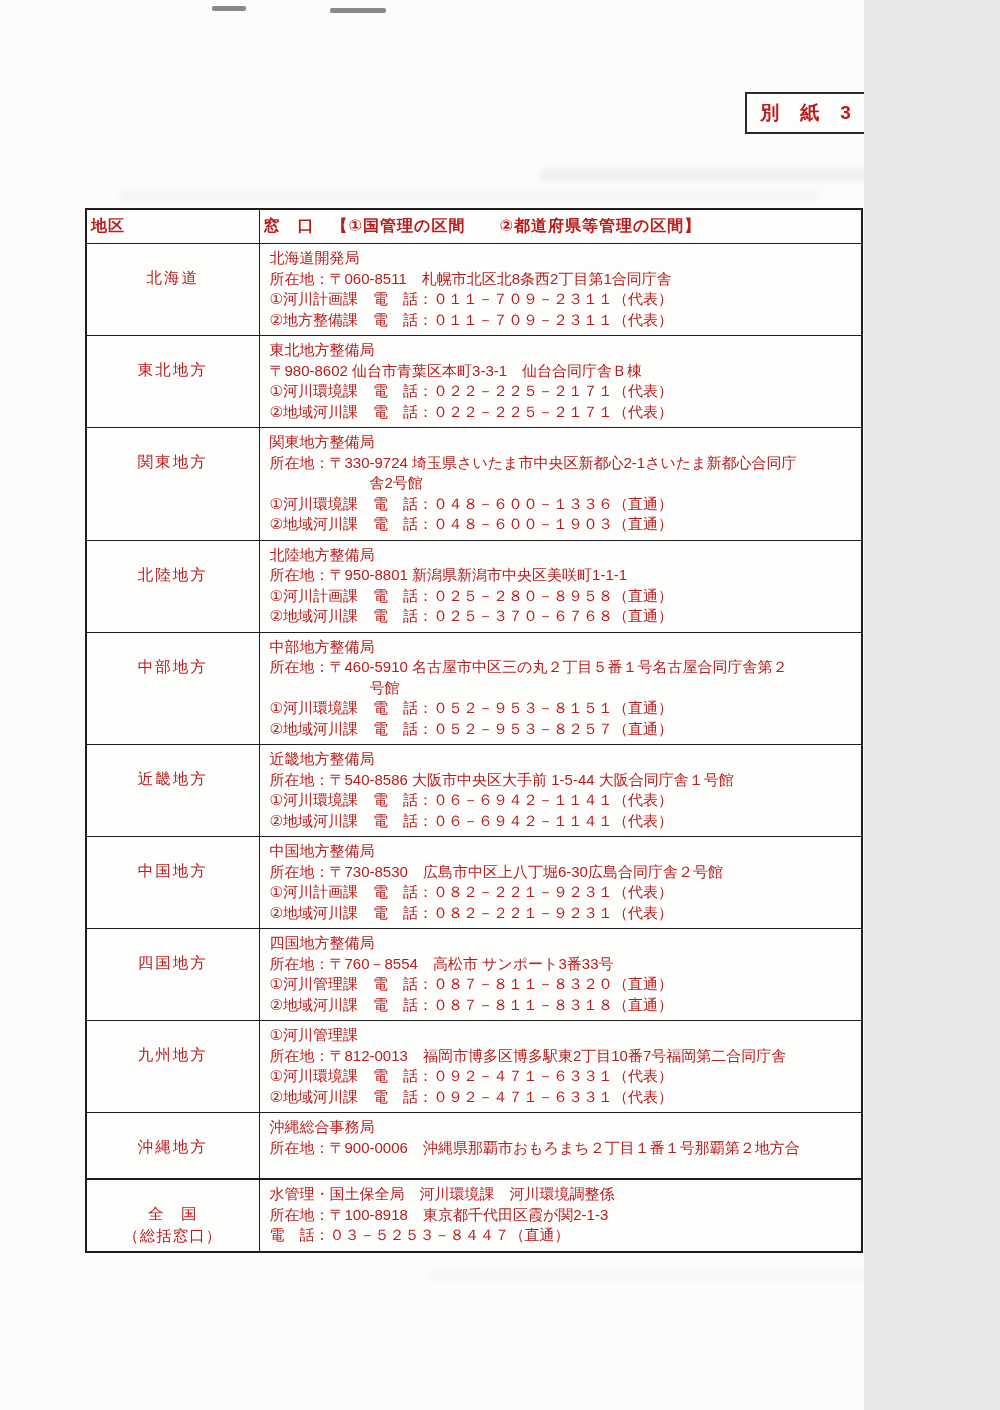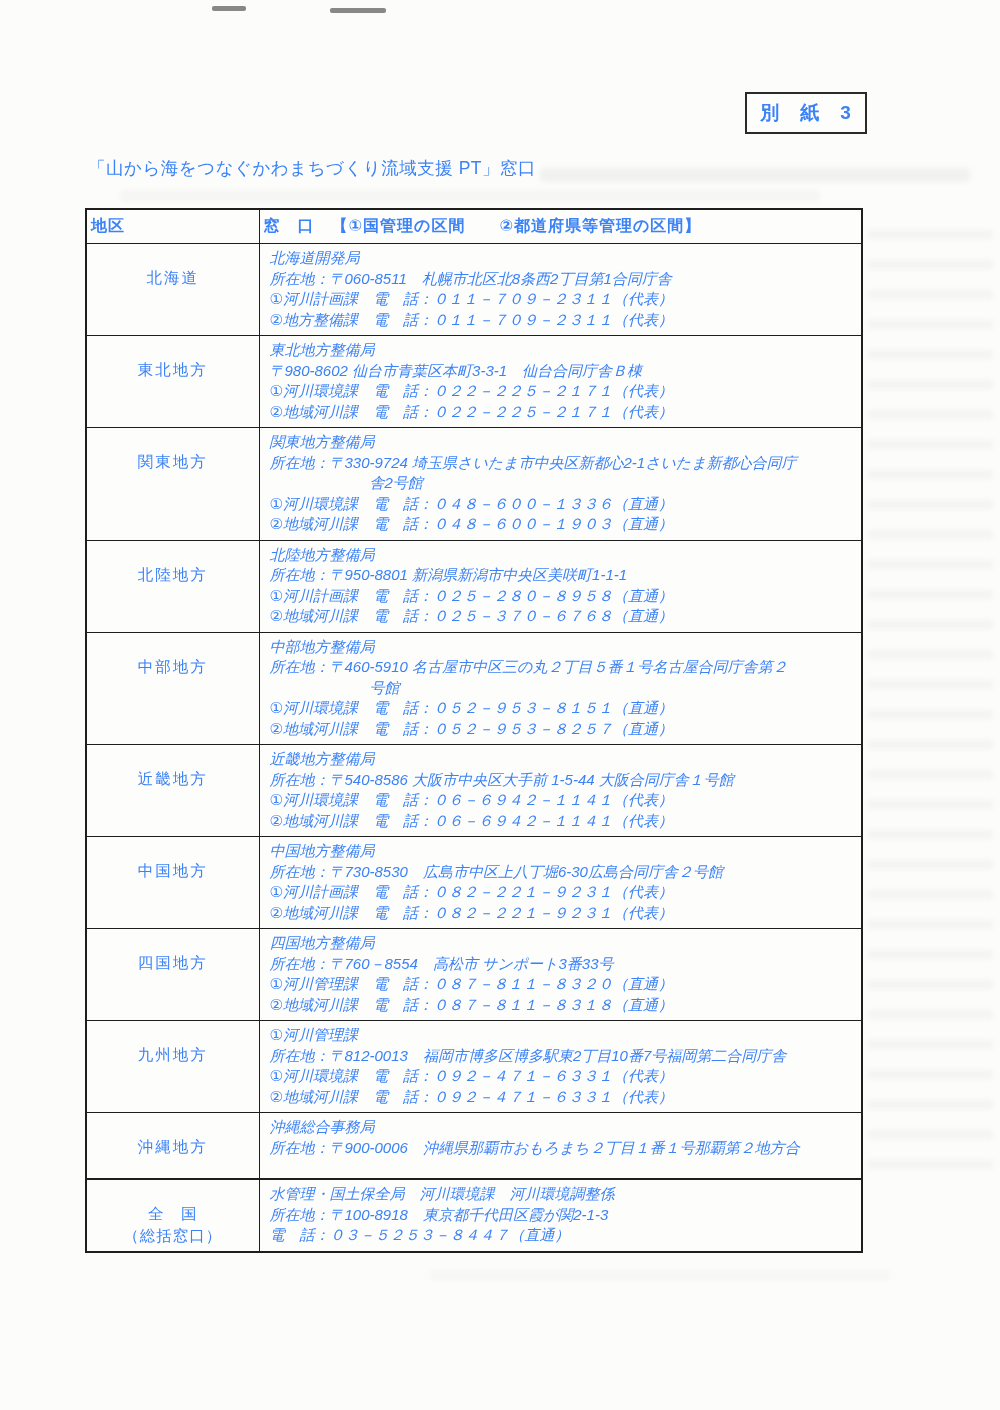--- a/index.html
+++ b/index.html
@@ -3,24 +3,24 @@
 <meta charset="utf-8">
 <style>
   html, body { margin: 0; padding: 0; }
   body {
     width: 1000px; height: 1410px;
     background: #e8e8e6;
     font-family: "Liberation Sans", "DejaVu Sans", sans-serif;
   }
   .page {
     position: relative;
-    width: 1000px; height: 1410px;
+    width: 864px; height: 1410px;
     background: #fcfcfa;
     overflow: hidden;
-    color: #3b82f6;
+    color: #b91c1c;
   }
   
   .artifact {
     position: absolute;
     pointer-events: none;
     filter: blur(2.5px);
   }
   .bleed-strip {
     background: repeating-linear-gradient(
       to bottom,
@@ -74,21 +74,21 @@
     letter-spacing: 2px;
   }
   table.win.national td.region { letter-spacing: 1px; margin-top: 47px; }
   td.content {
     vertical-align: top;
     padding: 4px 6px 5px 10px;
     font-size: 15px;
     line-height: 20.5px;
     overflow: hidden;
   }
-  .ln { white-space: nowrap; font-style: italic; }
+  .ln { white-space: nowrap; }
   .ind1 { padding-left: 100px; }
   .ind2 { padding-left: 135px; margin-top: 24px; }
   .region-line2 { margin-top: 1px; }
 </style>
 </head>
 <body>
 
 <div class="page">
 
   <div class="artifact speck" style="left:212px; top:6px; width:34px; height:5px;"></div>
@@ -96,21 +96,20 @@
   <div class="artifact bleed-blob" style="left:540px; top:168px; width:430px; height:14px;"></div>
   <div class="artifact bleed-blob" style="left:120px; top:190px; width:700px; height:12px; opacity:.6;"></div>
   <div class="artifact bleed-strip" style="left:868px; top:230px; width:125px; height:950px;"></div>
   <div class="artifact bleed-blob" style="left:120px; top:1150px; width:740px; height:11px; opacity:.55;"></div>
   <div class="artifact bleed-blob" style="left:430px; top:1270px; width:460px; height:11px; opacity:.5;"></div>
 
   <div class="tag-box">
     <span>別　紙　3</span>
   </div>
 
-  <div class="doc-title">「山から海をつなぐかわまちづくり流域支援 PT」窓口</div>
 
   <table class="win main">
     <colgroup>
         <col class="c-region">
         <col>
       </colgroup>
     <tbody>
         <tr>
       <th class="hdr">地区</th>
       <th class="hdr">窓　口　【①国管理の区間　　②都道府県等管理の区間】</th>

